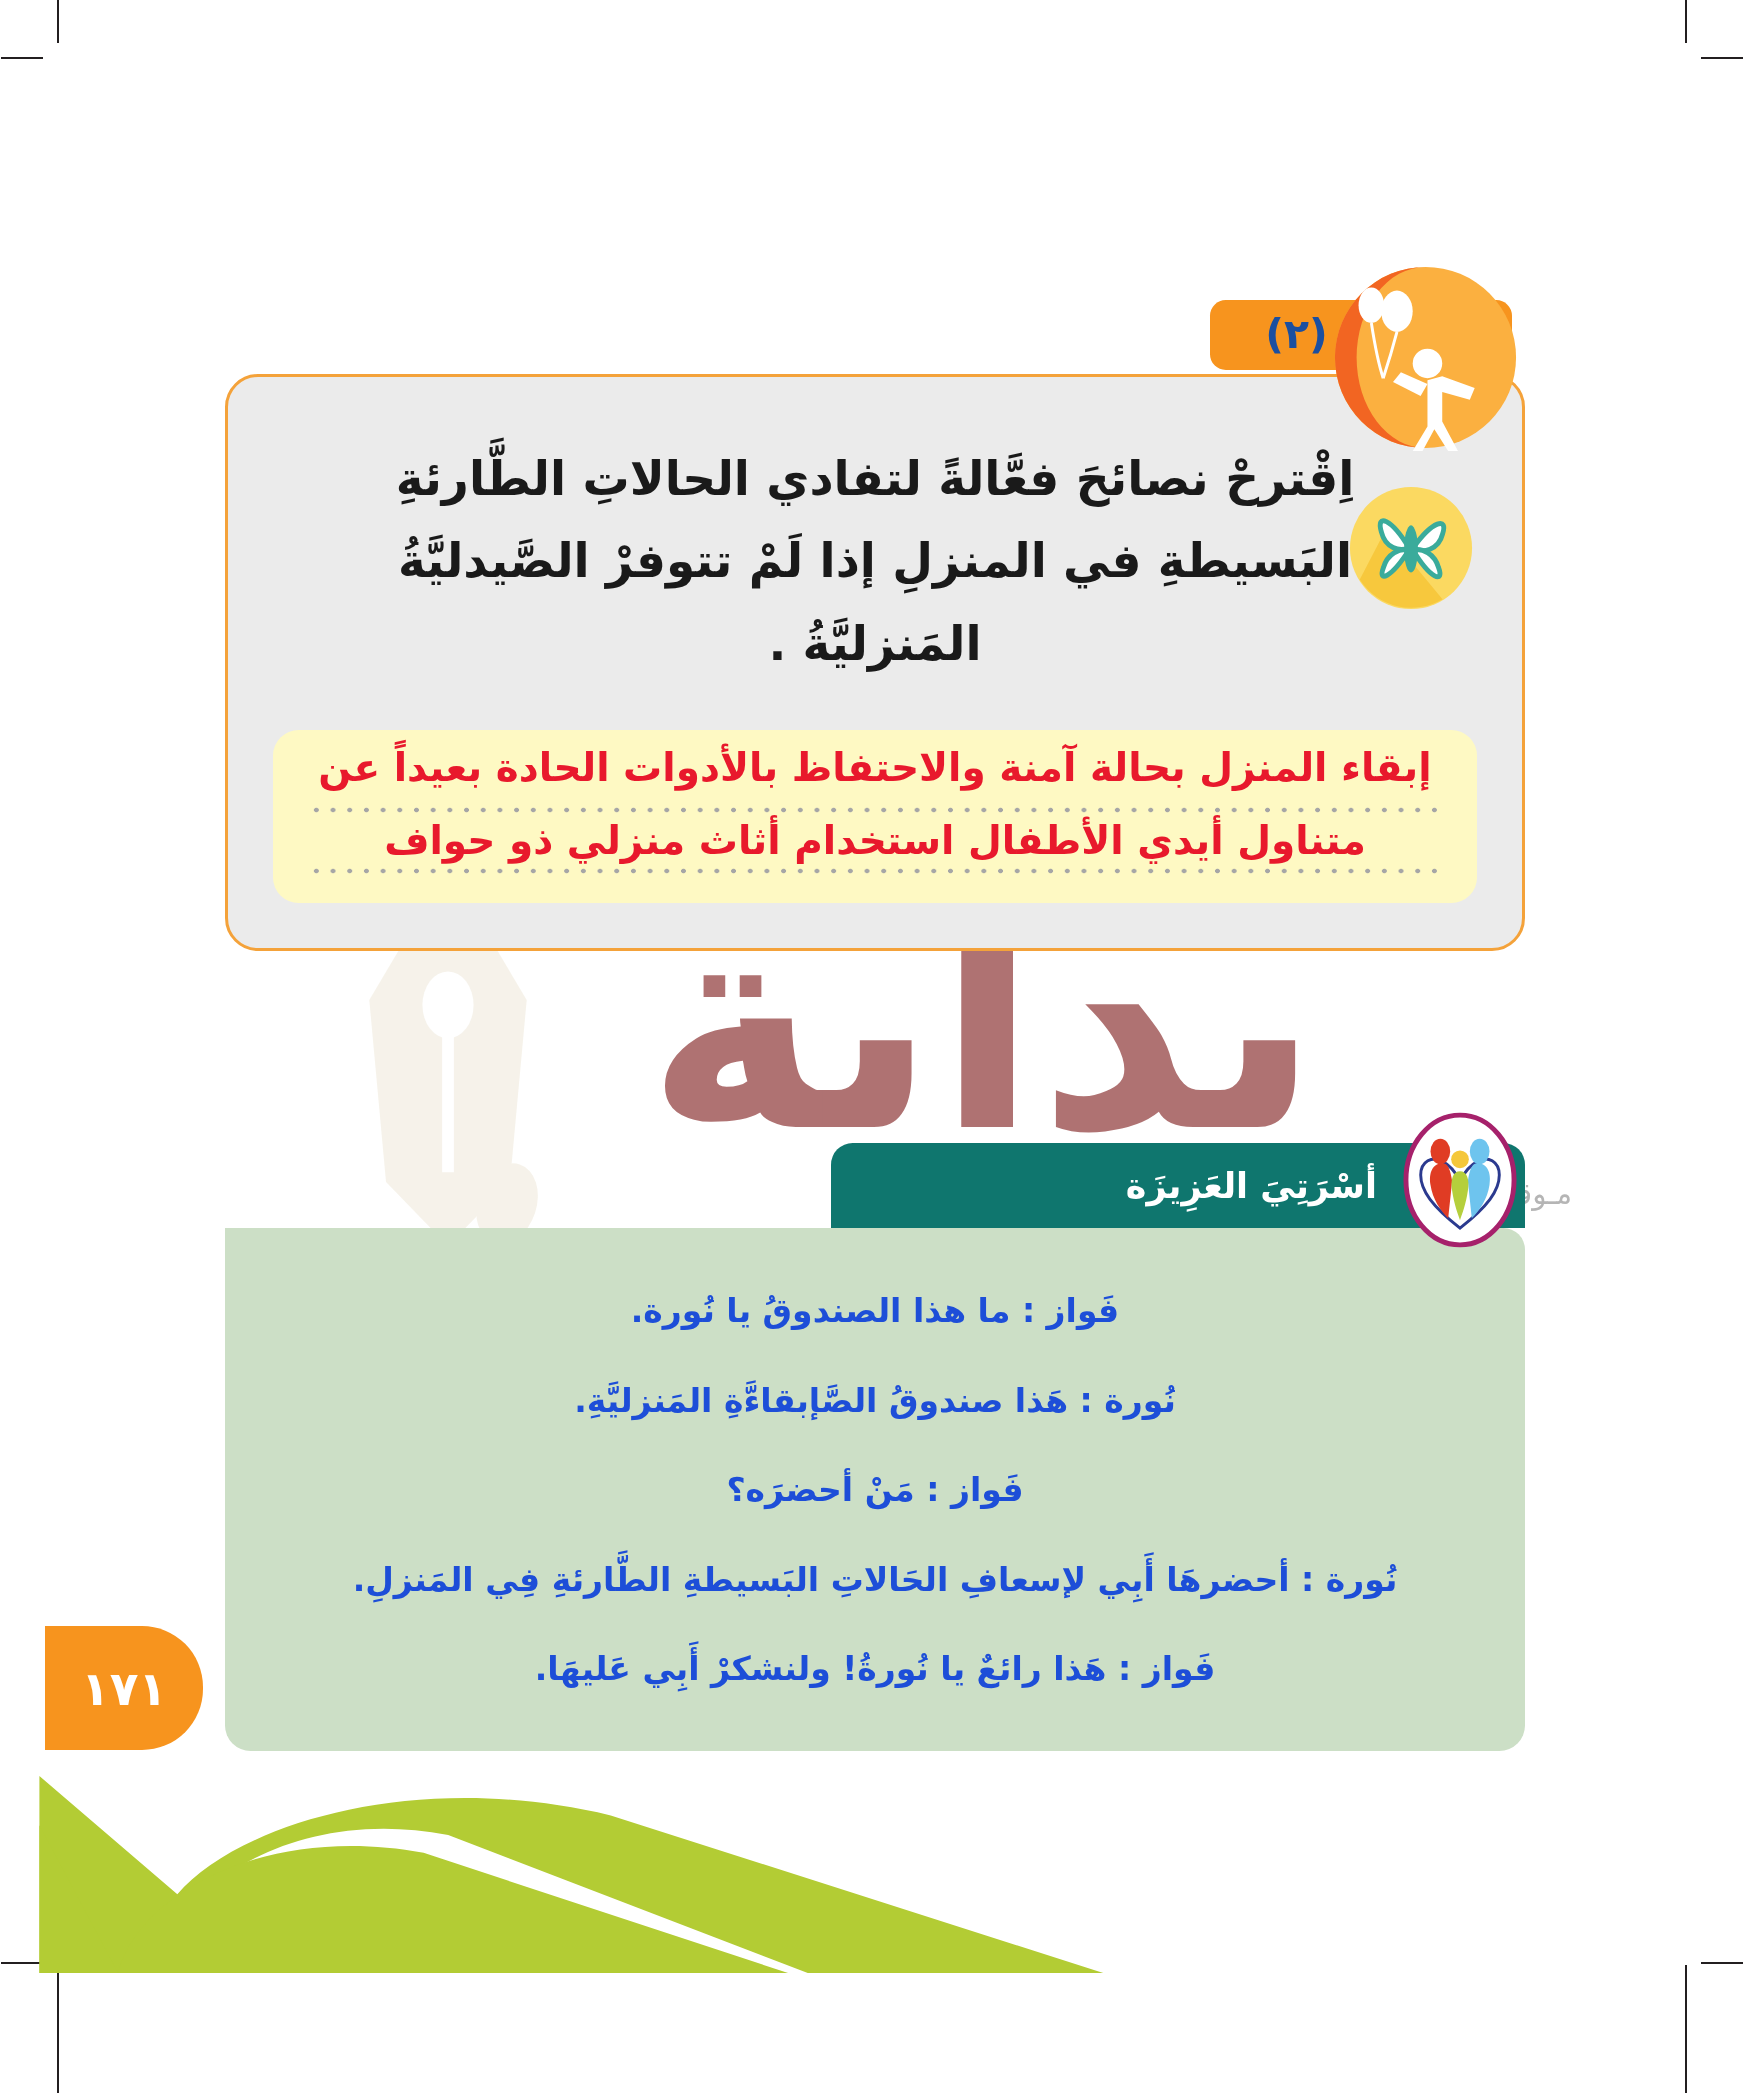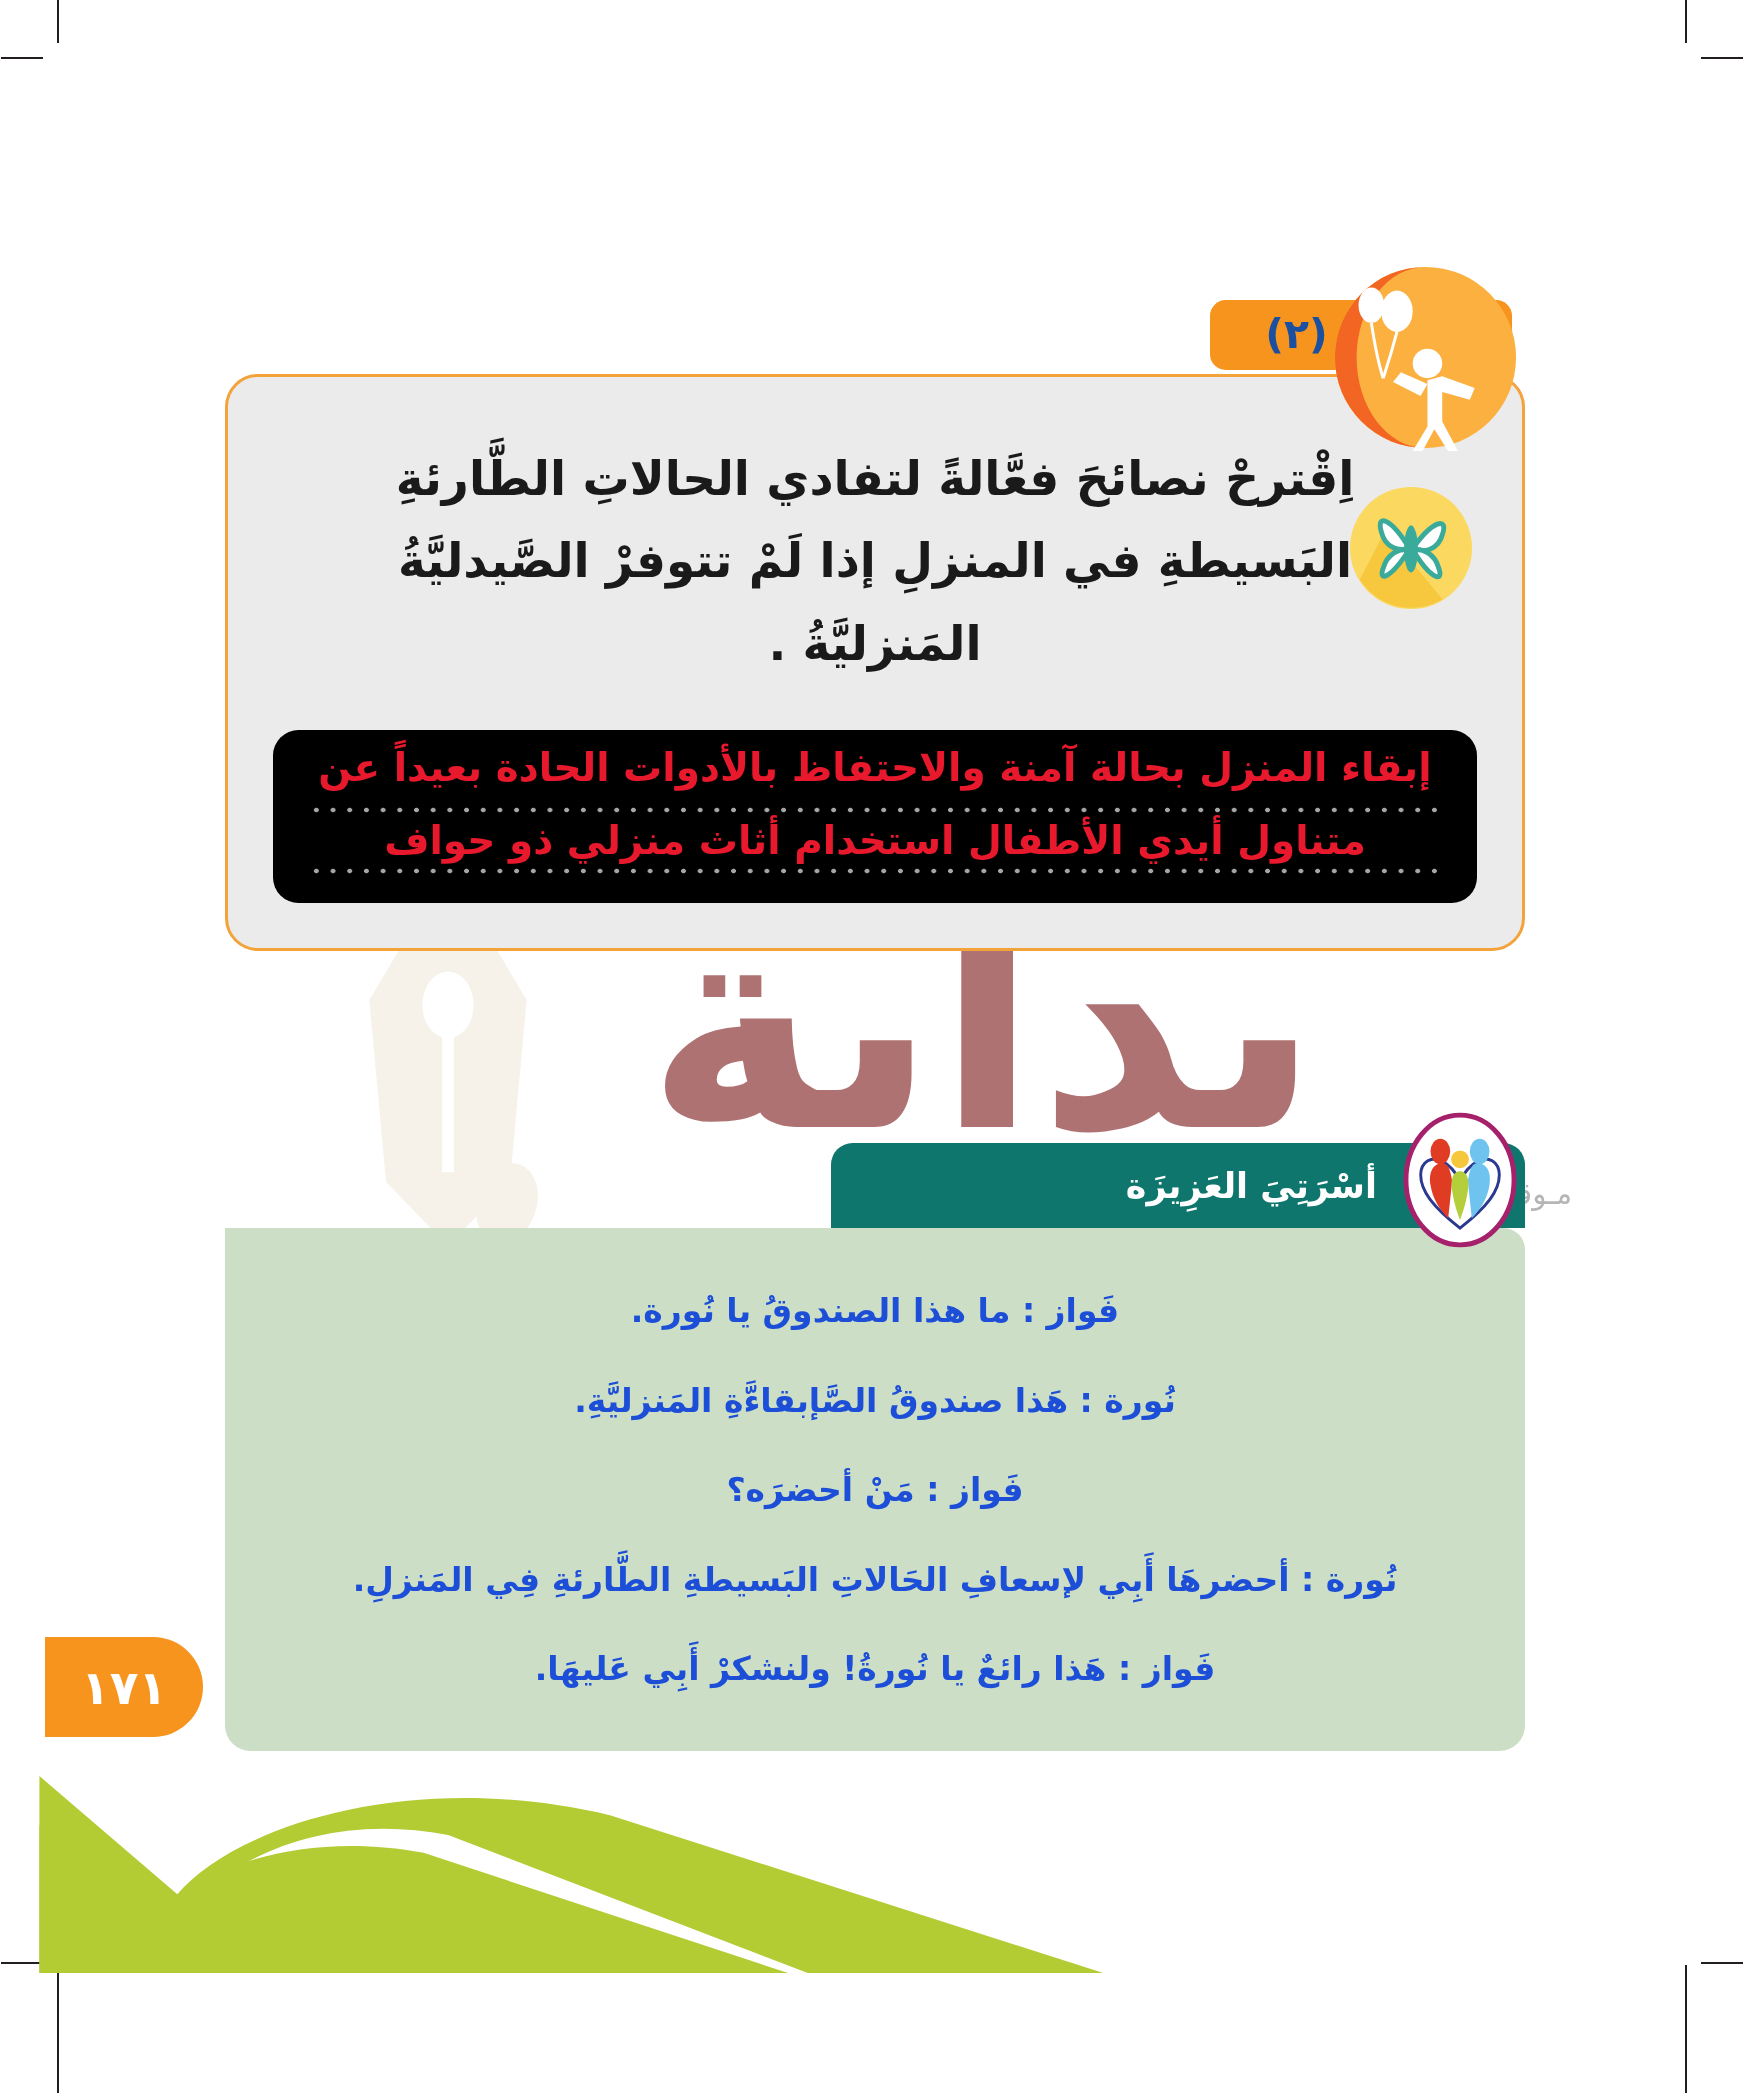--- a/index.html
+++ b/index.html
@@ -98,21 +98,21 @@
     font-size: 47px;
     line-height: 1.75;
     color: #1a1a1a;
     text-align: center;
     font-weight: 700;
   }
 
   .answer-area {
     position: relative;
     margin: 25.6px 45px 45px 45px;
-    background: #000000;
+    background: #fef9c3;
     border-radius: 25.6px;
     padding: 21.7px 35px 29.6px 35px;
   }
   .dotline {
     height: 5.9px;
     margin: 55px 0 0 0;
     background-image: radial-gradient(circle, #a6a6a6 2.2px, transparent 2.6px);
     background-size: 16.7px 5.9px;
     background-repeat: repeat-x;
     background-position: 0 center;
@@ -188,22 +188,22 @@
     text-align: center;
     font-weight: 700;
     margin-bottom: 45px;
     white-space: nowrap;
   }
   .dialogue-line:last-child { margin-bottom: 0; }
 
   
   .page-number {
     position: absolute;
-    left: 45px; bottom: 356px;
-    width: 158px; height: 100px;
+    left: 45px; bottom: 343px;
+    width: 158px; height: 124px;
     background: #f7941e;
     border-radius: 0 61px 61px 0;
     display: flex;
     align-items: center;
     justify-content: center;
     z-index: 4;
   }
   .page-number span {
     color: #ffffff;
     font-size: 47px;

